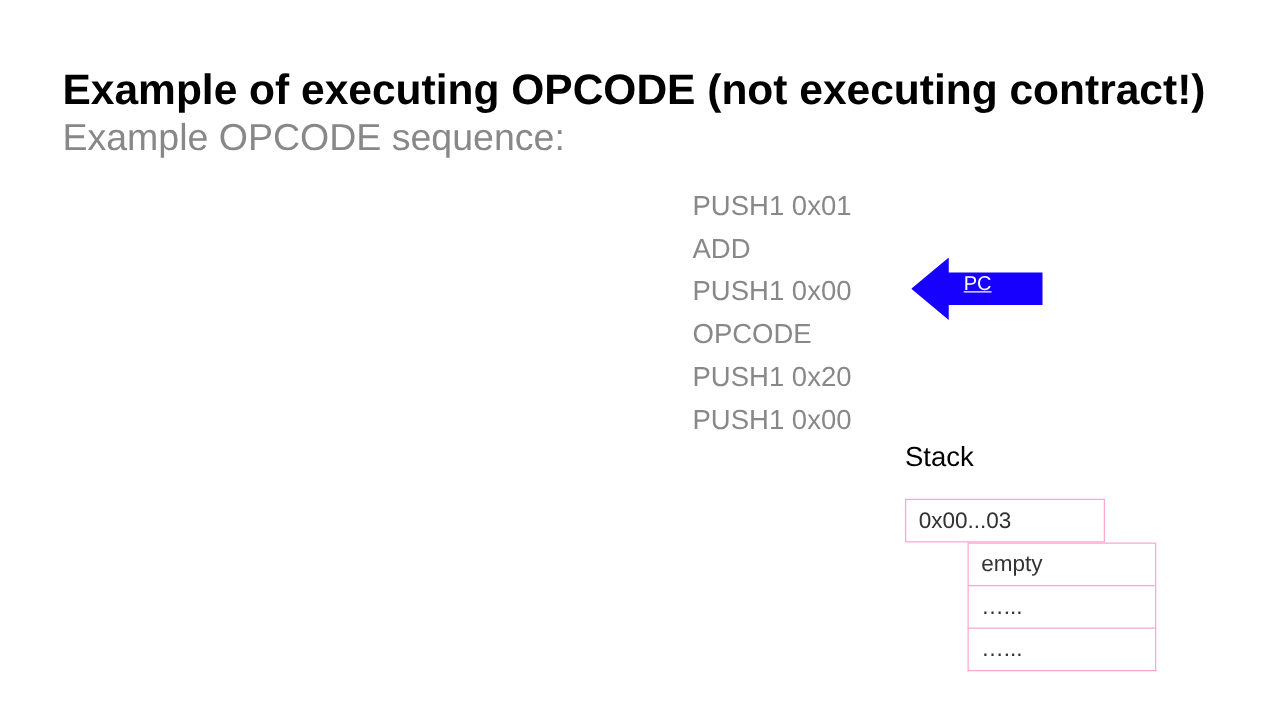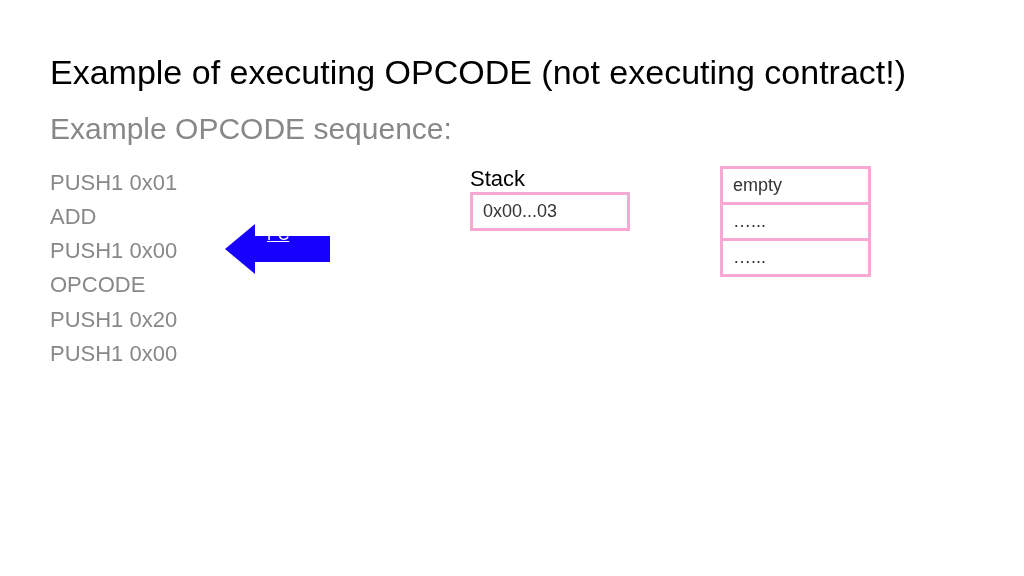--- a/index.html
+++ b/index.html
@@ -10,33 +10,33 @@
     body {
       width: 1024px;
       height: 576px;
       background: #ffffff;
       font-family: Arial, Helvetica, sans-serif;
       padding: 50px 50px 0 50px;
       color: #000;
     }
     .title {
       font-size: 34px;
-      font-weight: 400;
+      font-weight: 700;
       color: #000;
       line-height: 1.3;
-      margin-bottom: 18px;
     }
     .subtitle {
       font-size: 30px;
       color: #888888;
       margin-bottom: 20px;
     }
     .content {
       display: flex;
-      flex-direction: row;
+      flex-direction: column;
+      align-items: flex-end;
     }
     .opcode-col {
       width: 420px;
       position: relative;
     }
     .opcode-line {
       font-size: 22px;
       color: #888888;
       line-height: 1.55;
     }
@@ -47,37 +47,38 @@
       width: 110px;
       height: 50px;
     }
     .pc-arrow svg {
       width: 110px;
       height: 50px;
     }
     .pc-label {
       position: absolute;
       left: 42px;
-      top: 2px;
+      top: 13px;
       color: #ffffff;
       font-size: 16px;
       text-decoration: underline;
     }
     .stack-col {
       width: 250px;
     }
     .memory-col {
       width: 200px;
     }
     .section-header {
       font-size: 22px;
       color: #000;
+      margin-bottom: 20px;
     }
     .cell {
-      border: 3px solid #f9a8d4;
+      border: 1px solid #f9a8d4;
       padding: 6px 10px;
       font-size: 18px;
       color: #333;
       width: 160px;
     }
     .stack-col .cell {
       width: 160px;
     }
     .memory-col .cell {
       width: 151px;

